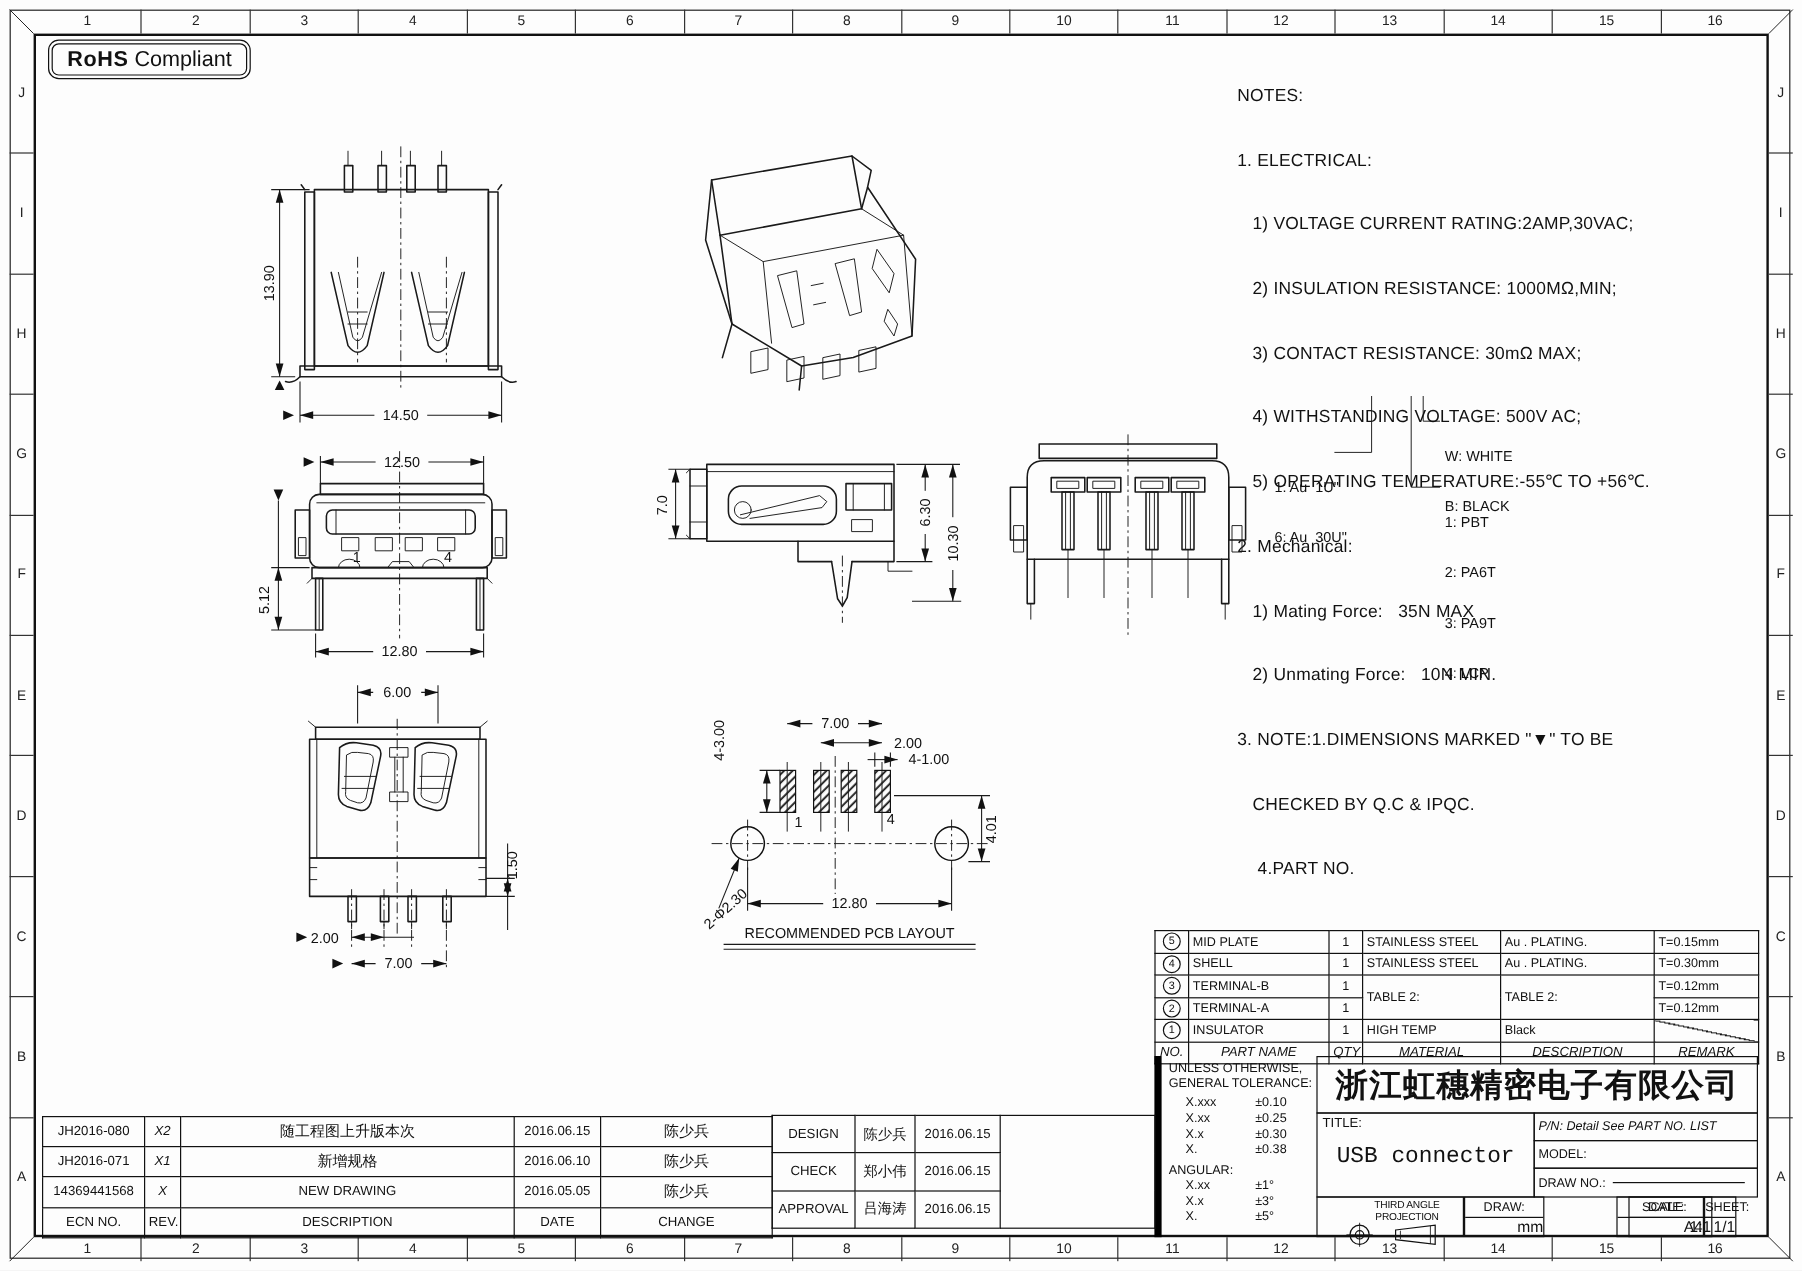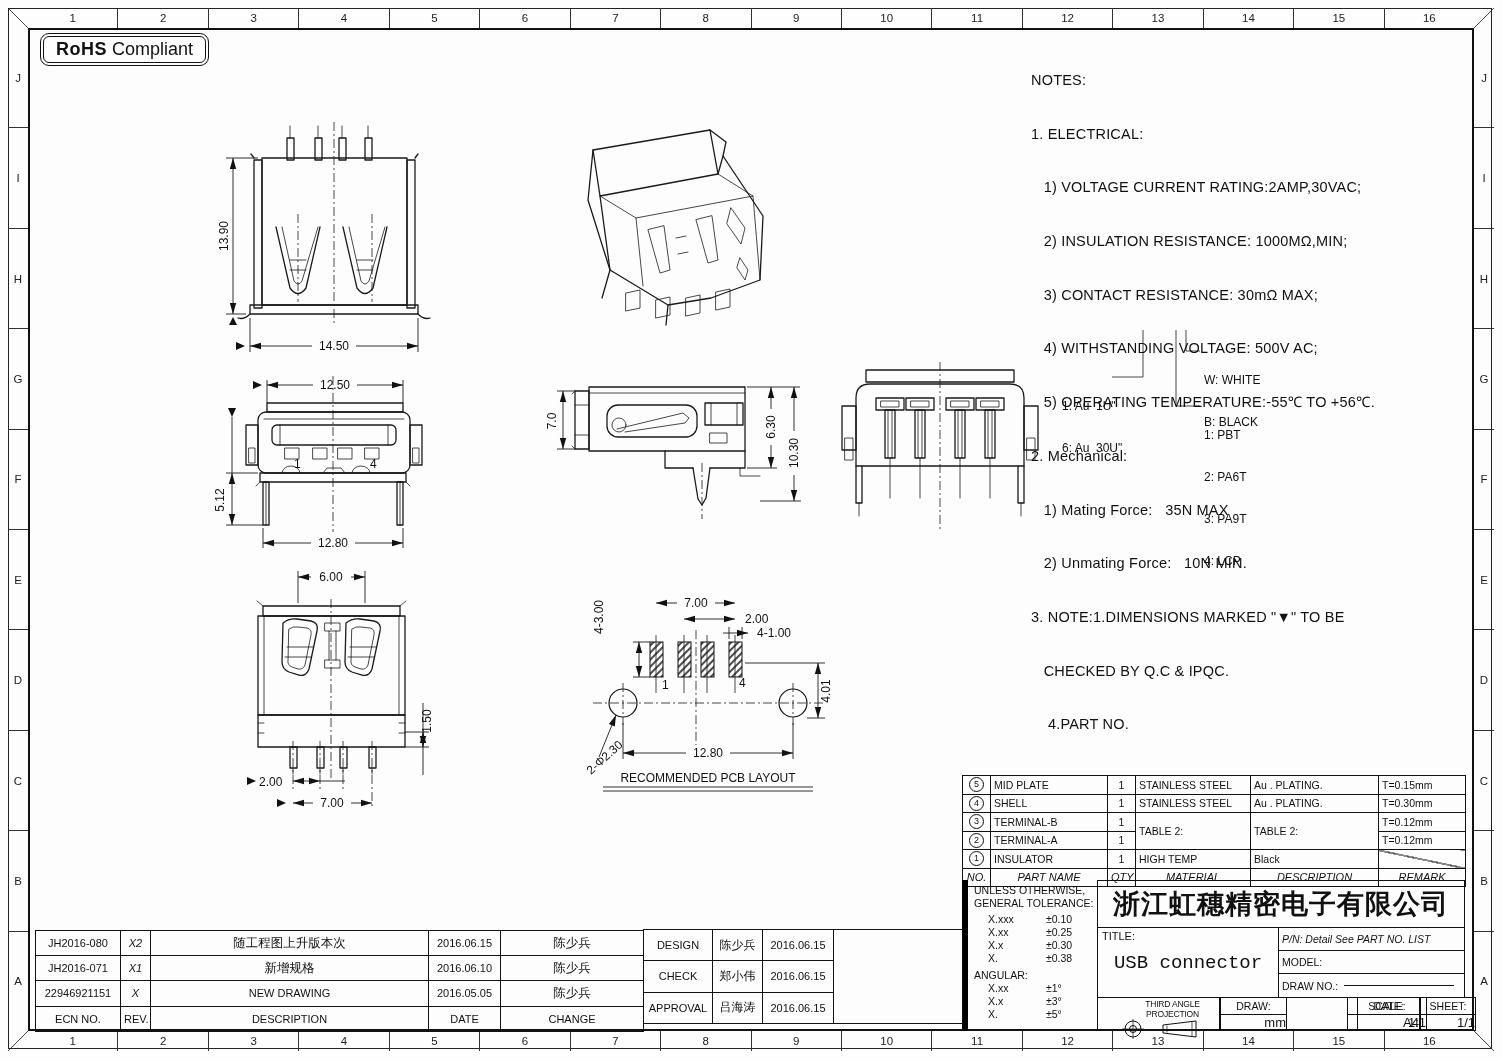--- a/index.html
+++ b/index.html
@@ -619,21 +619,21 @@
     <div class="val">mm</div>
   </div>
   <div class="abs tb-cell uvcell" style="left:1347px;top:997px;width:80px;height:34px">
     <div class="lab">SCALE:</div>
     <div class="val">1:1</div>
   </div>
   <div class="abs tb-cell uvcell" style="left:1357px;top:997px;width:63px;height:34px">
     <div class="lab">DATE:</div>
     <div class="val">A4</div>
   </div>
-  <div class="abs tb-cell uvcell" style="left:1420px;top:997px;width:56px;height:34px">
+  <div class="abs tb-cell uvcell" style="left:1420px;top:997px;width:27px;height:34px">
     <div class="lab">SHEET:</div>
     <div class="val">1/1</div>
   </div>
 
   <table class="abs rev">
     <colgroup>
         <col style="width:85px">
         <col style="width:30px">
         <col style="width:278px">
         <col style="width:72px">
@@ -648,21 +648,21 @@
       <td class="zh">陈少兵</td>
     </tr>
     <tr>
       <td>JH2016-071</td>
       <td style="font-style:italic">X1</td>
       <td class="zh">新增规格</td>
       <td>2016.06.10</td>
       <td class="zh">陈少兵</td>
     </tr>
     <tr>
-      <td>22946921151</td>
+      <td>14369441568</td>
       <td style="font-style:italic">X</td>
       <td>NEW DRAWING</td>
       <td>2016.05.05</td>
       <td class="zh">陈少兵</td>
     </tr>
     <tr>
       <td>ECN NO.</td>
       <td>REV.</td>
       <td>DESCRIPTION</td>
       <td>DATE</td>

